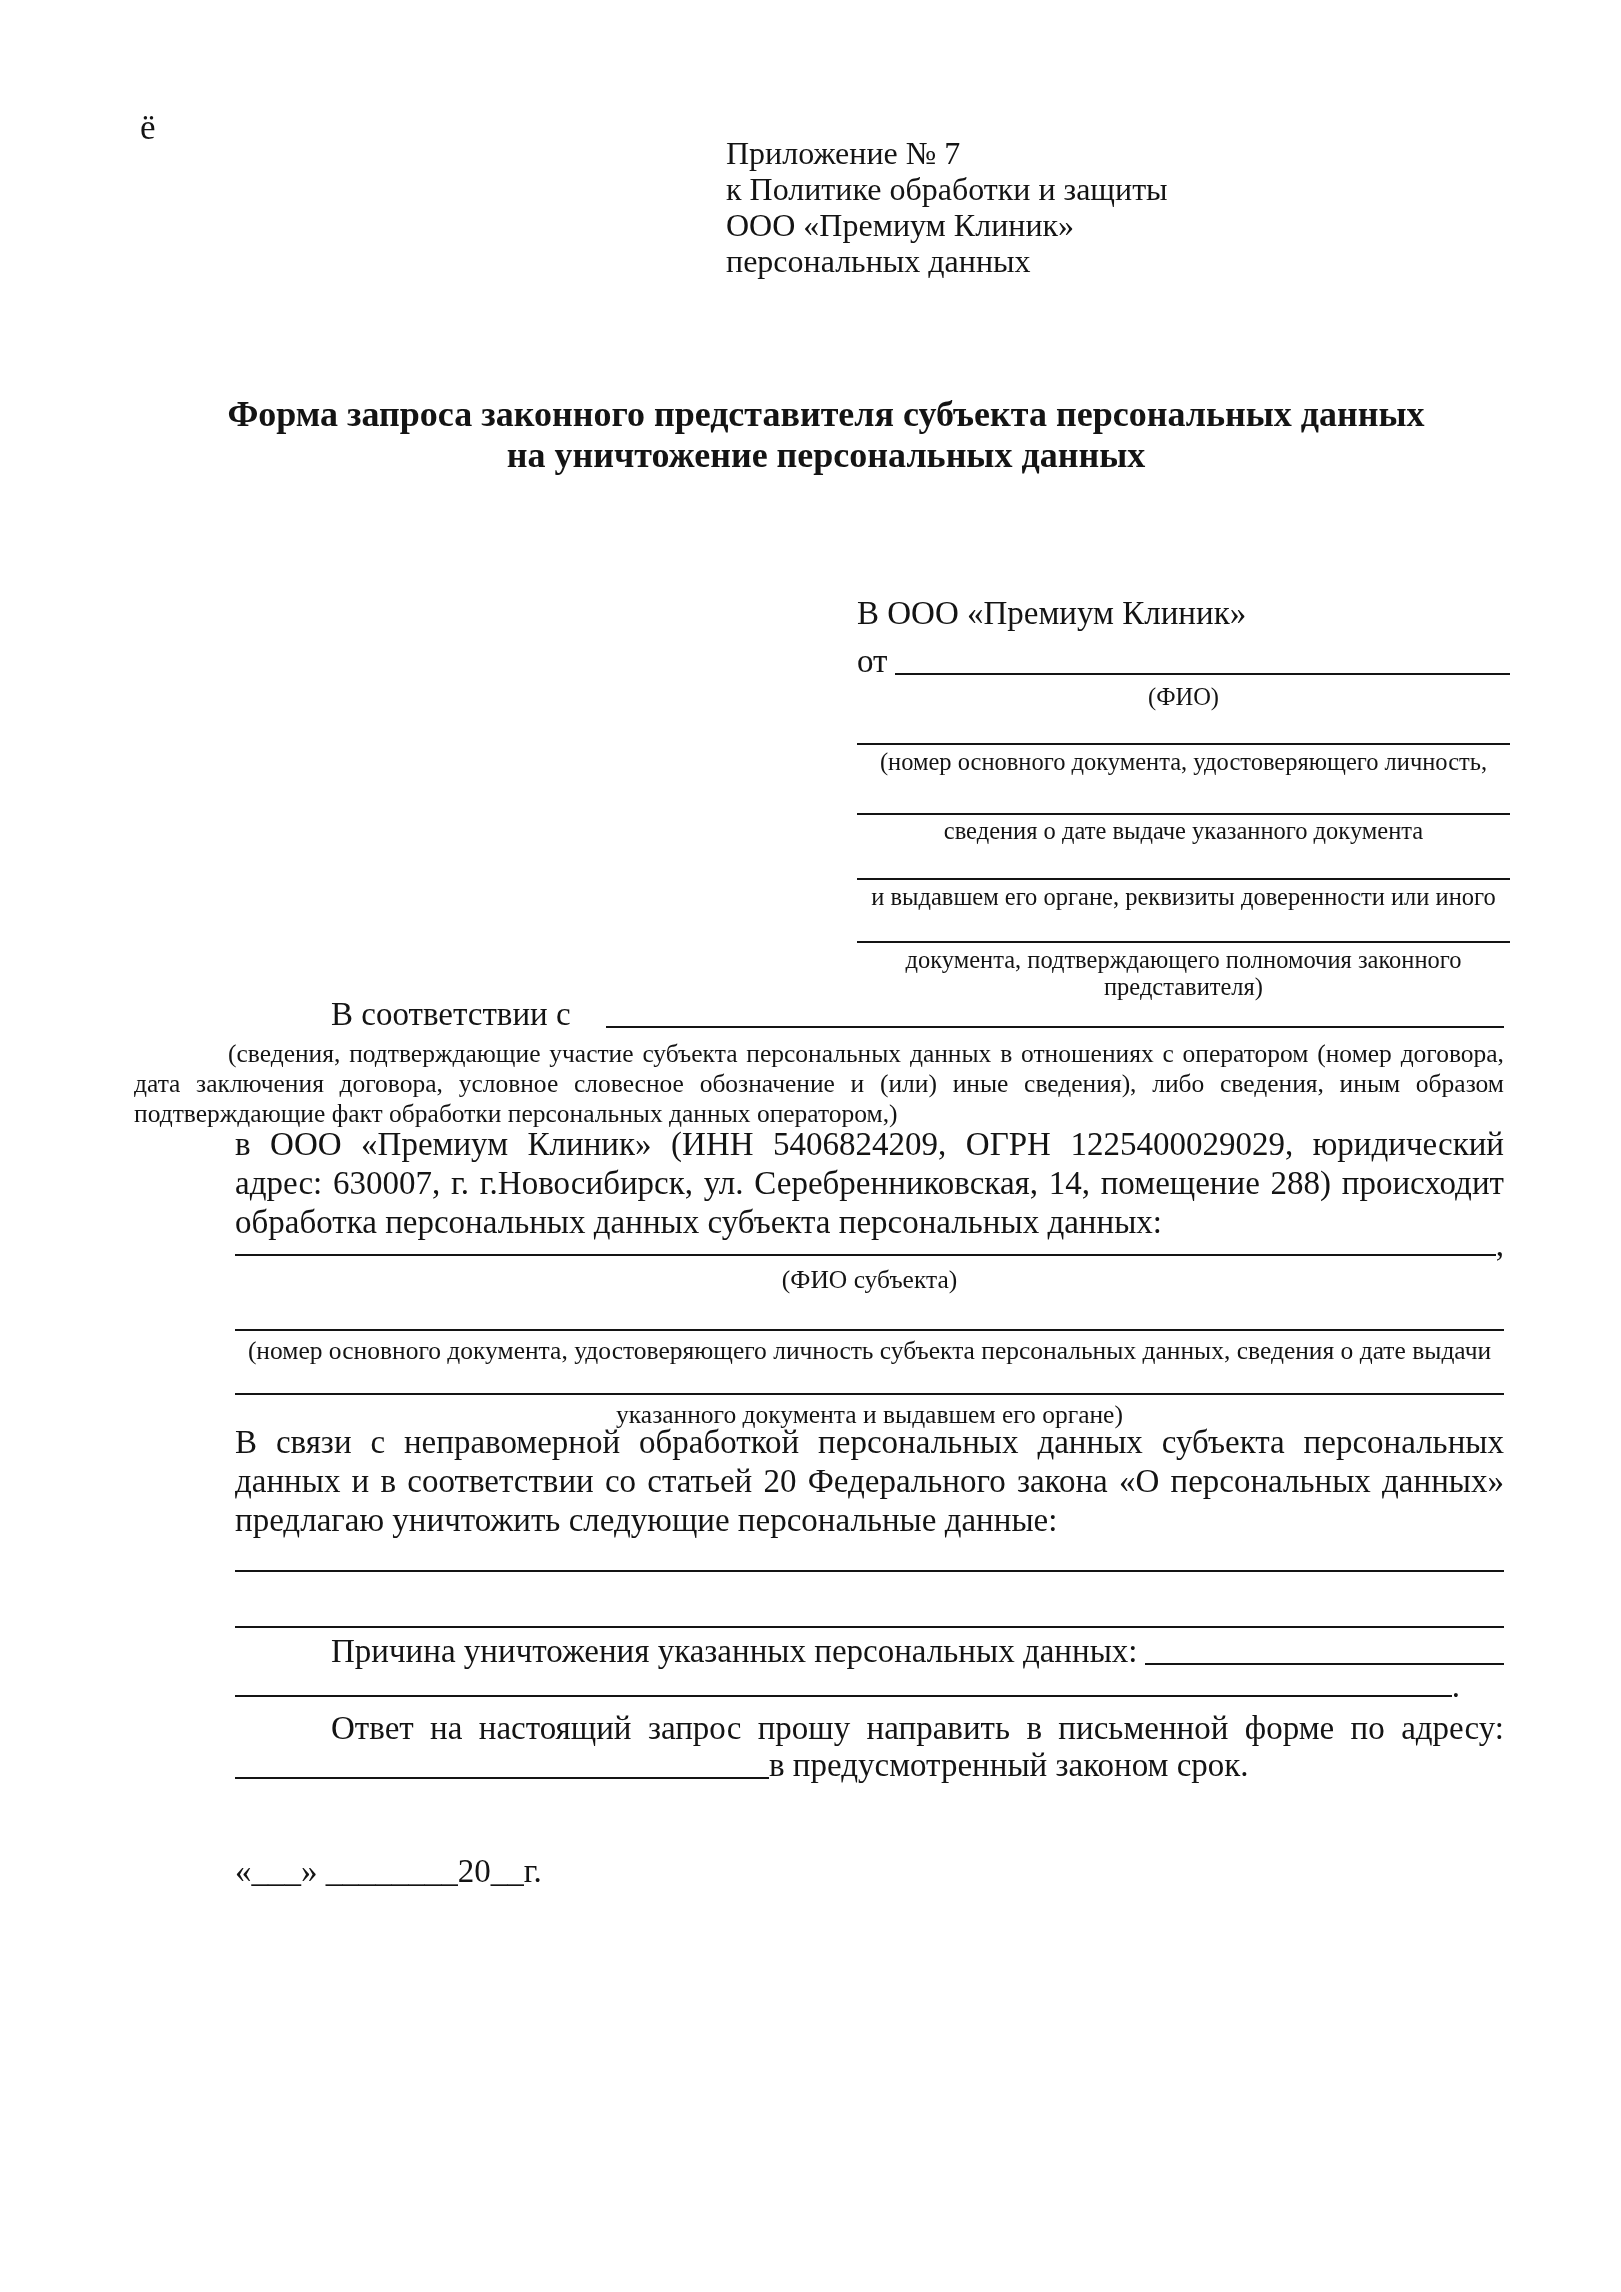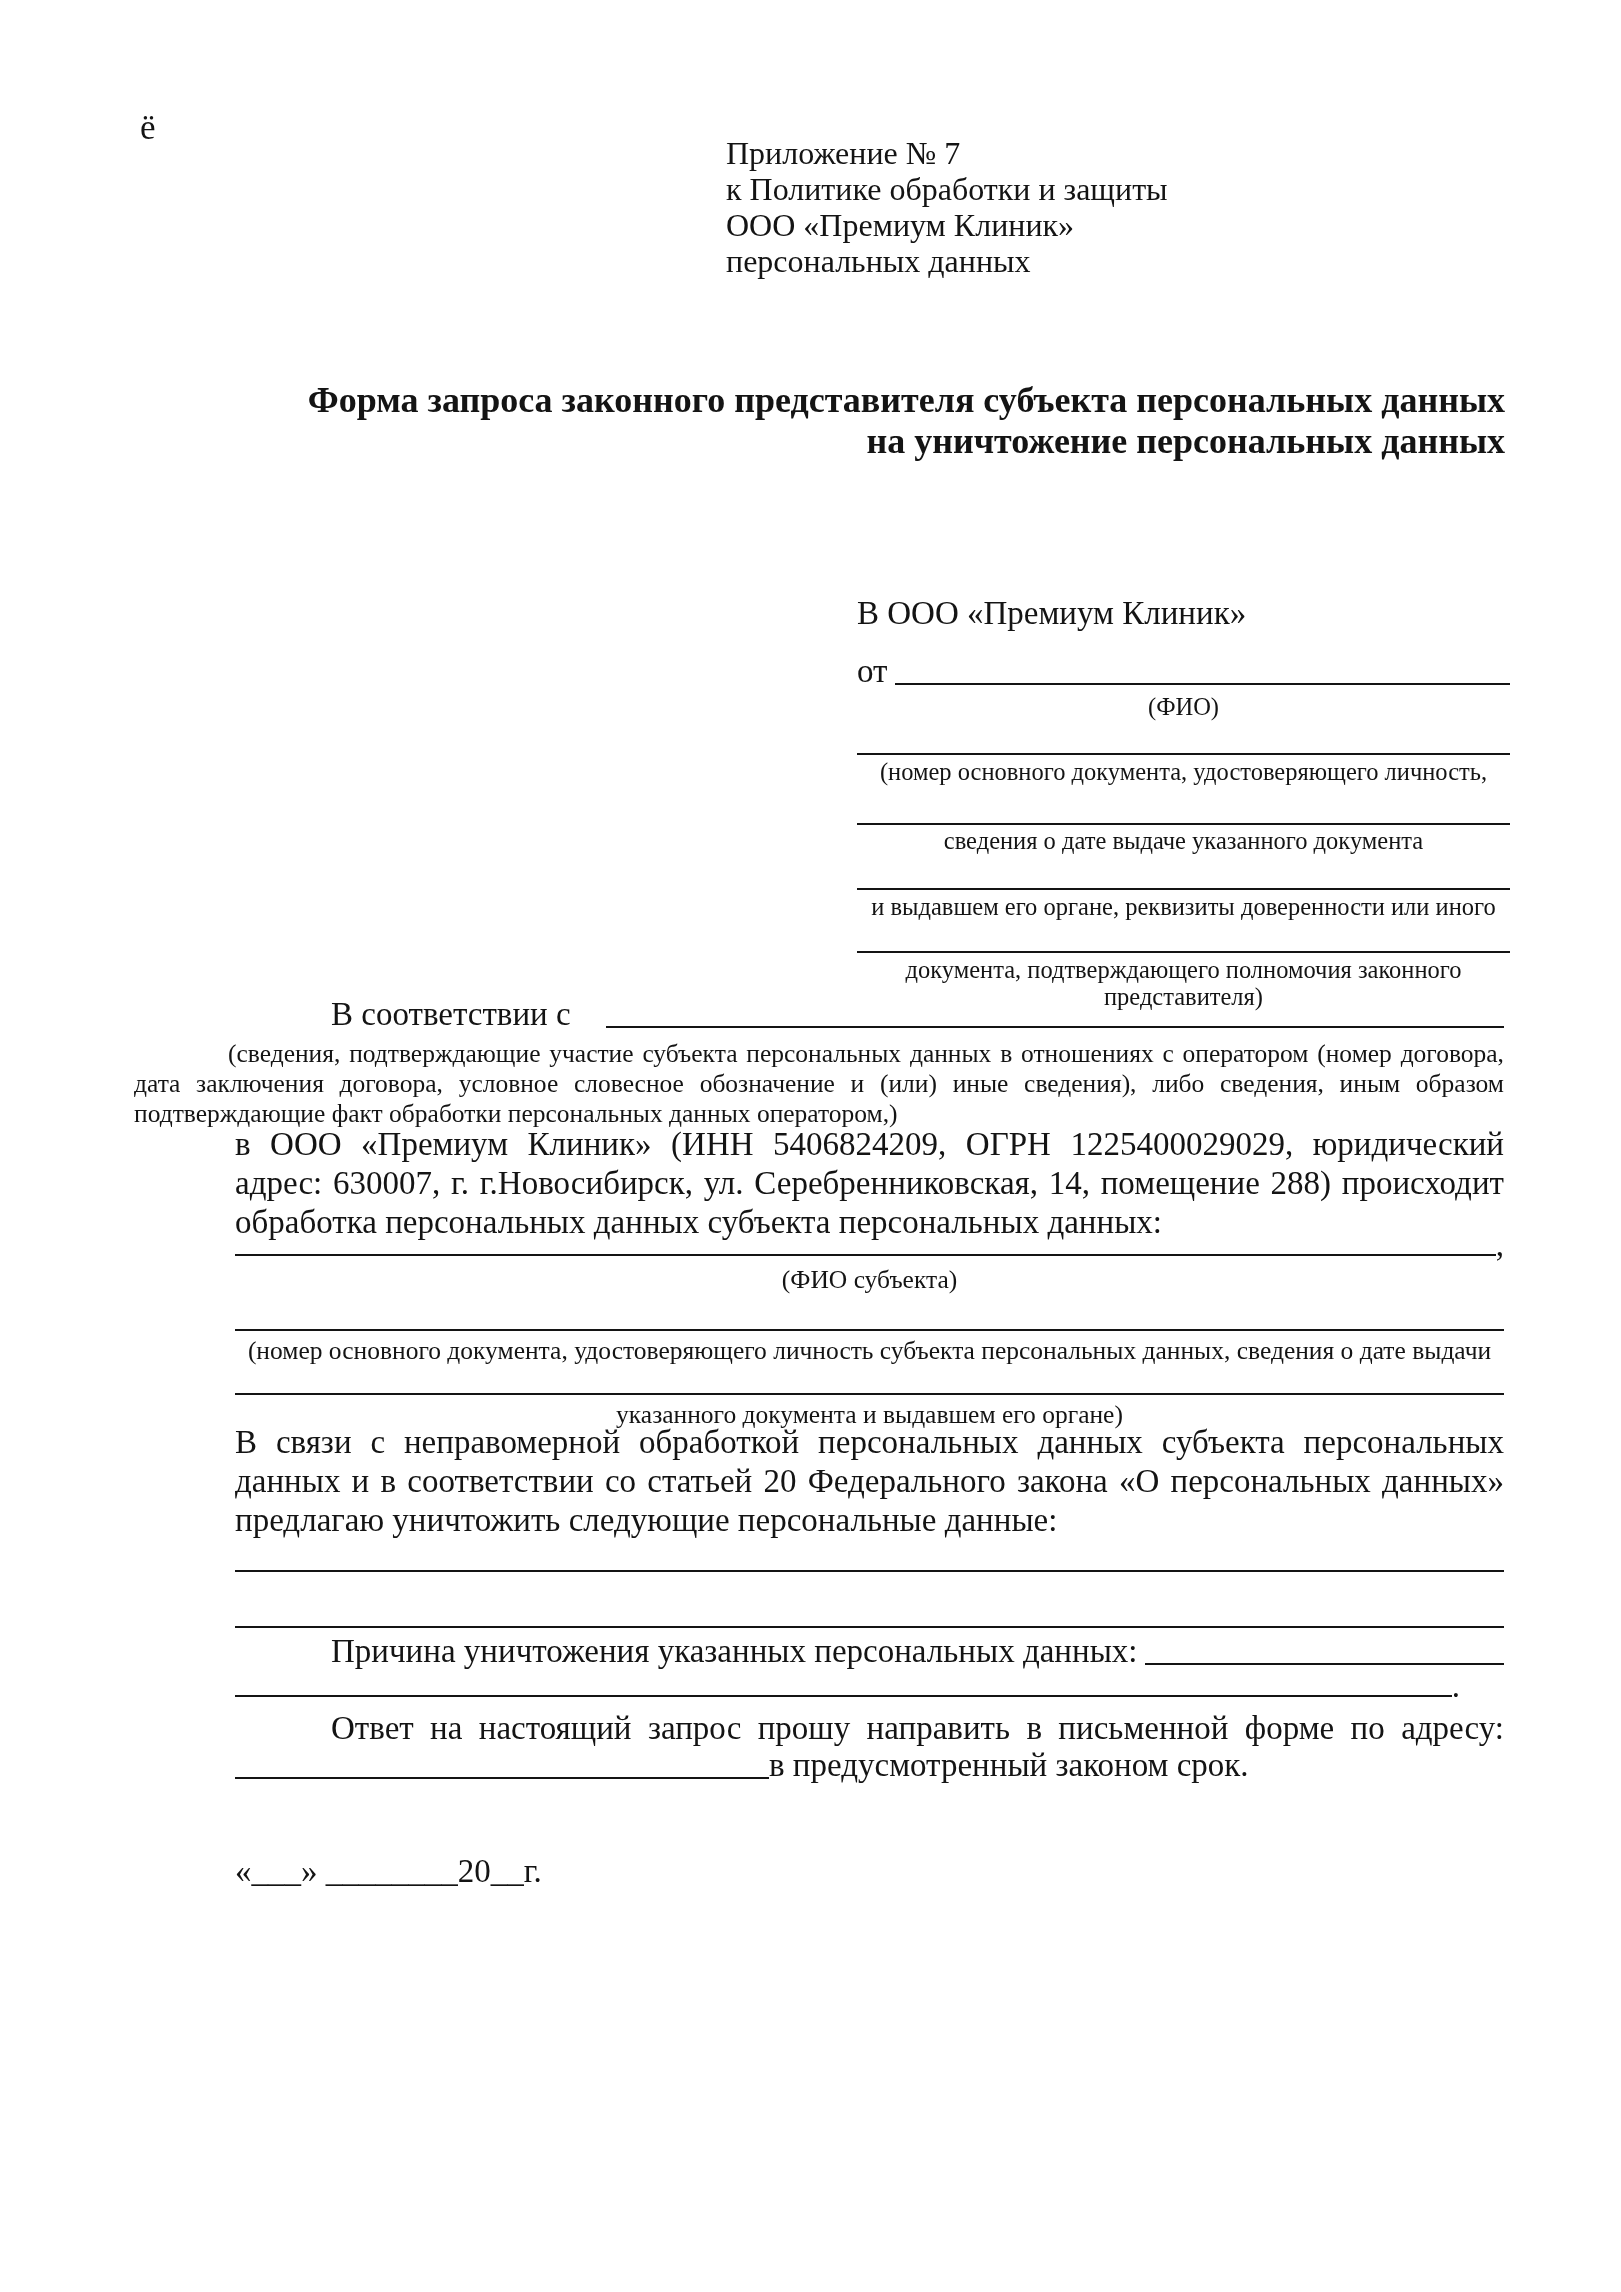--- a/index.html
+++ b/index.html
@@ -8,26 +8,26 @@
     width:1621px;height:2293px;
     background:#ffffff;
     font-family:"Liberation Serif","DejaVu Serif",serif;
     color:#141414;
     overflow:hidden;
   }
   .abs{position:absolute;}
   .stray{left:140px;top:108px;font-size:35px;}
   .appendix{left:726px;top:135px;font-size:32px;line-height:36px;}
   .title{
-    left:147px;top:380px;width:1358px;
-    font-size:36px;font-weight:bold;line-height:41px;text-align:right;
+    left:147px;top:394px;width:1358px;
+    font-size:36px;font-weight:bold;line-height:41px;text-align:center;
   }
   
   .addr{left:857px;top:594px;width:653px;}
-  .addr-to{font-size:33px;line-height:39px;margin-bottom:12px;}
+  .addr-to{font-size:33px;line-height:39px;margin-bottom:2px;}
   .from-row{display:flex;align-items:flex-end;height:45px;font-size:33px;}
   .from-row .lbl{flex:0 0 auto;}
   .fill{flex:1 1 auto;border-bottom:2.9px solid #141414;margin-bottom:4.9px;margin-left:7.8px;}
   .cap{font-size:24.5px;line-height:27.4px;text-align:center;margin-top:2.9px;}
   .rule{border-top:2.9px solid #141414;height:0;}
   .fg1{margin-top:33px;} .fg2{margin-top:37px;} .fg3{margin-top:33px;} .fg4{margin-top:31px;}
   
   .accordance{left:235px;top:994px;width:1269px;display:flex;align-items:flex-end;height:39px;font-size:33px;gap:28px;}
   .accordance .lbl{flex:0 0 auto;padding-left:96px;}
   .note{

